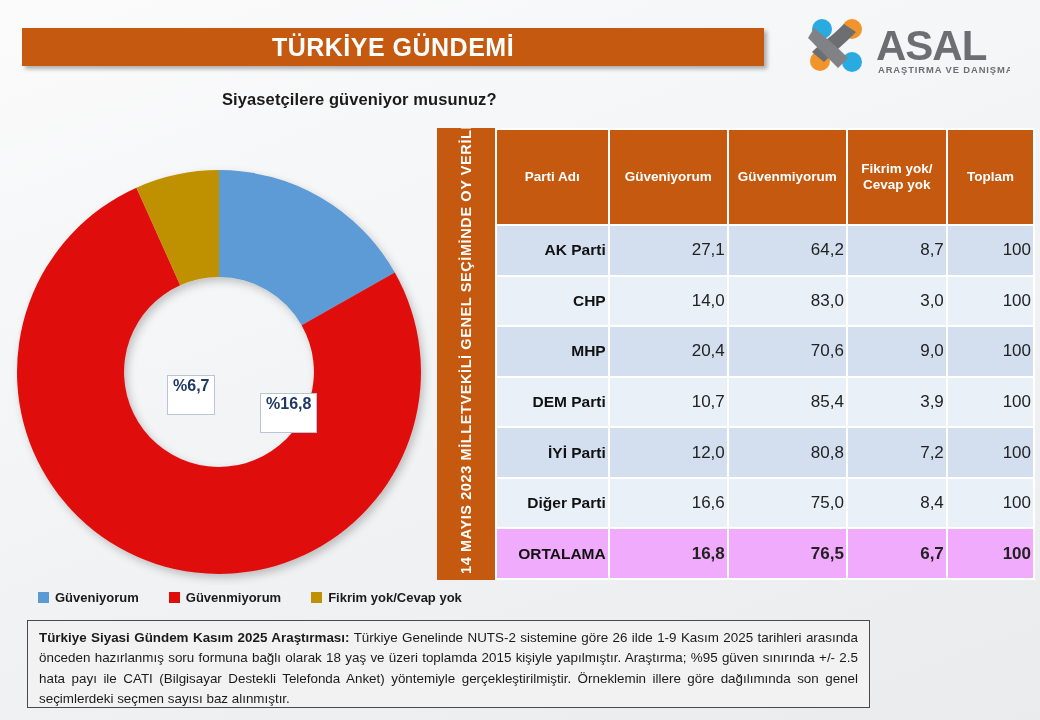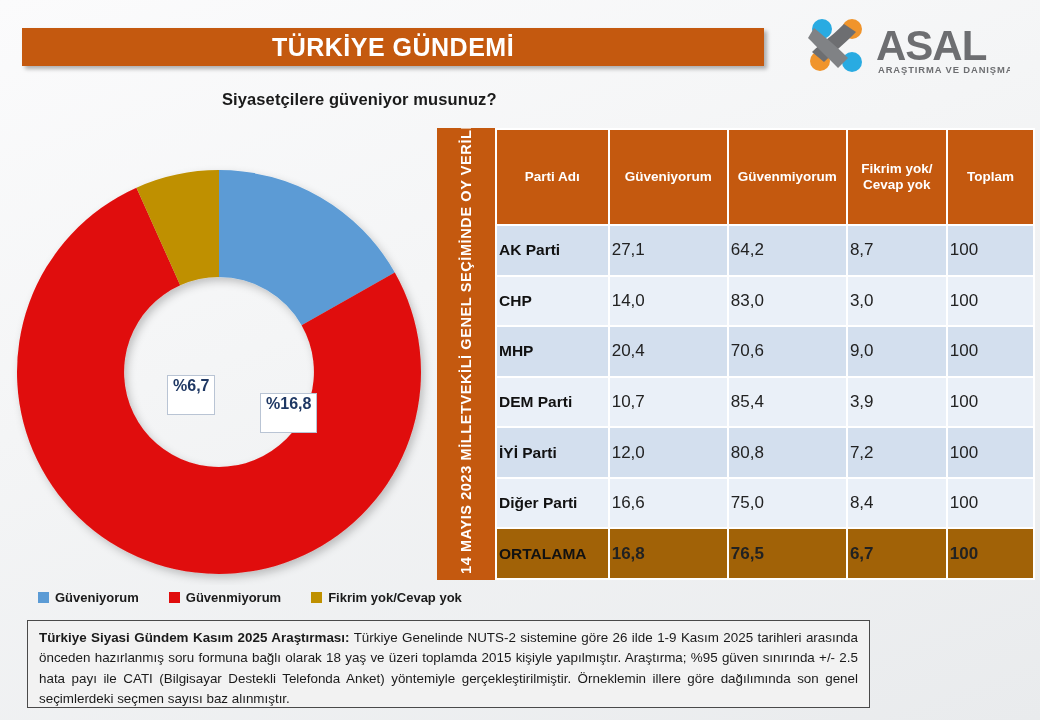--- a/index.html
+++ b/index.html
@@ -143,34 +143,34 @@
     font-weight: bold;
     height: 94px;
     vertical-align: middle;
     text-align: center;
     padding: 2px 1px;
     line-height: 1.22;
   }
   #data-table tbody td {
     height: 44px;
     font-size: 17px;
-    text-align: left;
+    text-align: right;
     vertical-align: middle;
     color: #222222;
     padding: 0 2px;
   }
   #data-table tbody td.party {
     font-weight: bold;
     font-size: 15.5px;
     color: #111111;
   }
   #data-table tbody tr.odd td  { background: #d3dfee; }
   #data-table tbody tr.even td { background: #eaf0f8; }
   #data-table tbody tr.total td {
-    background: #a16207;
+    background: #f0abfc;
     font-weight: bold;
   }
   #data-table tbody tr.total td.party { font-size: 15.5px; }
 
   col.c-party  { width: 104px; }
   col.c-num    { width: 110px; }
   col.c-fikrim { width: 92px; }
   col.c-total  { width: 80px; }
 
   

